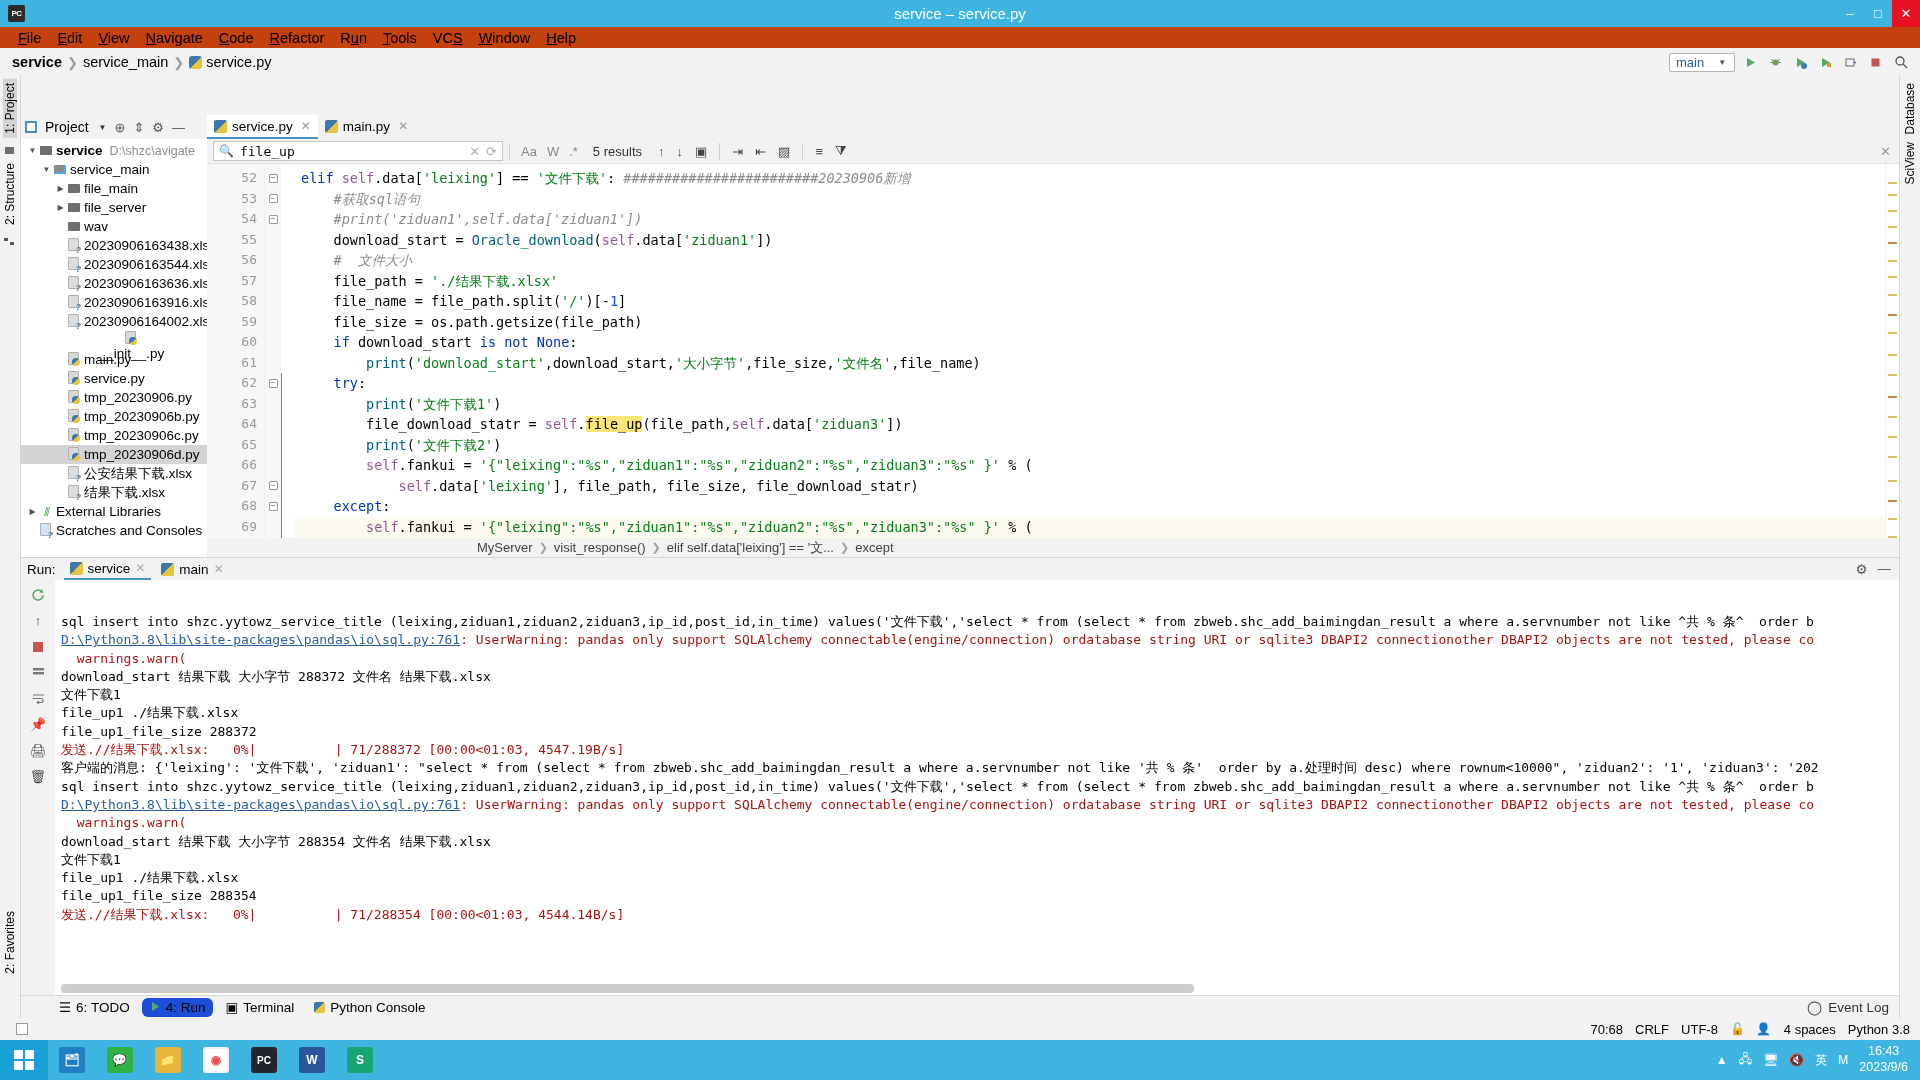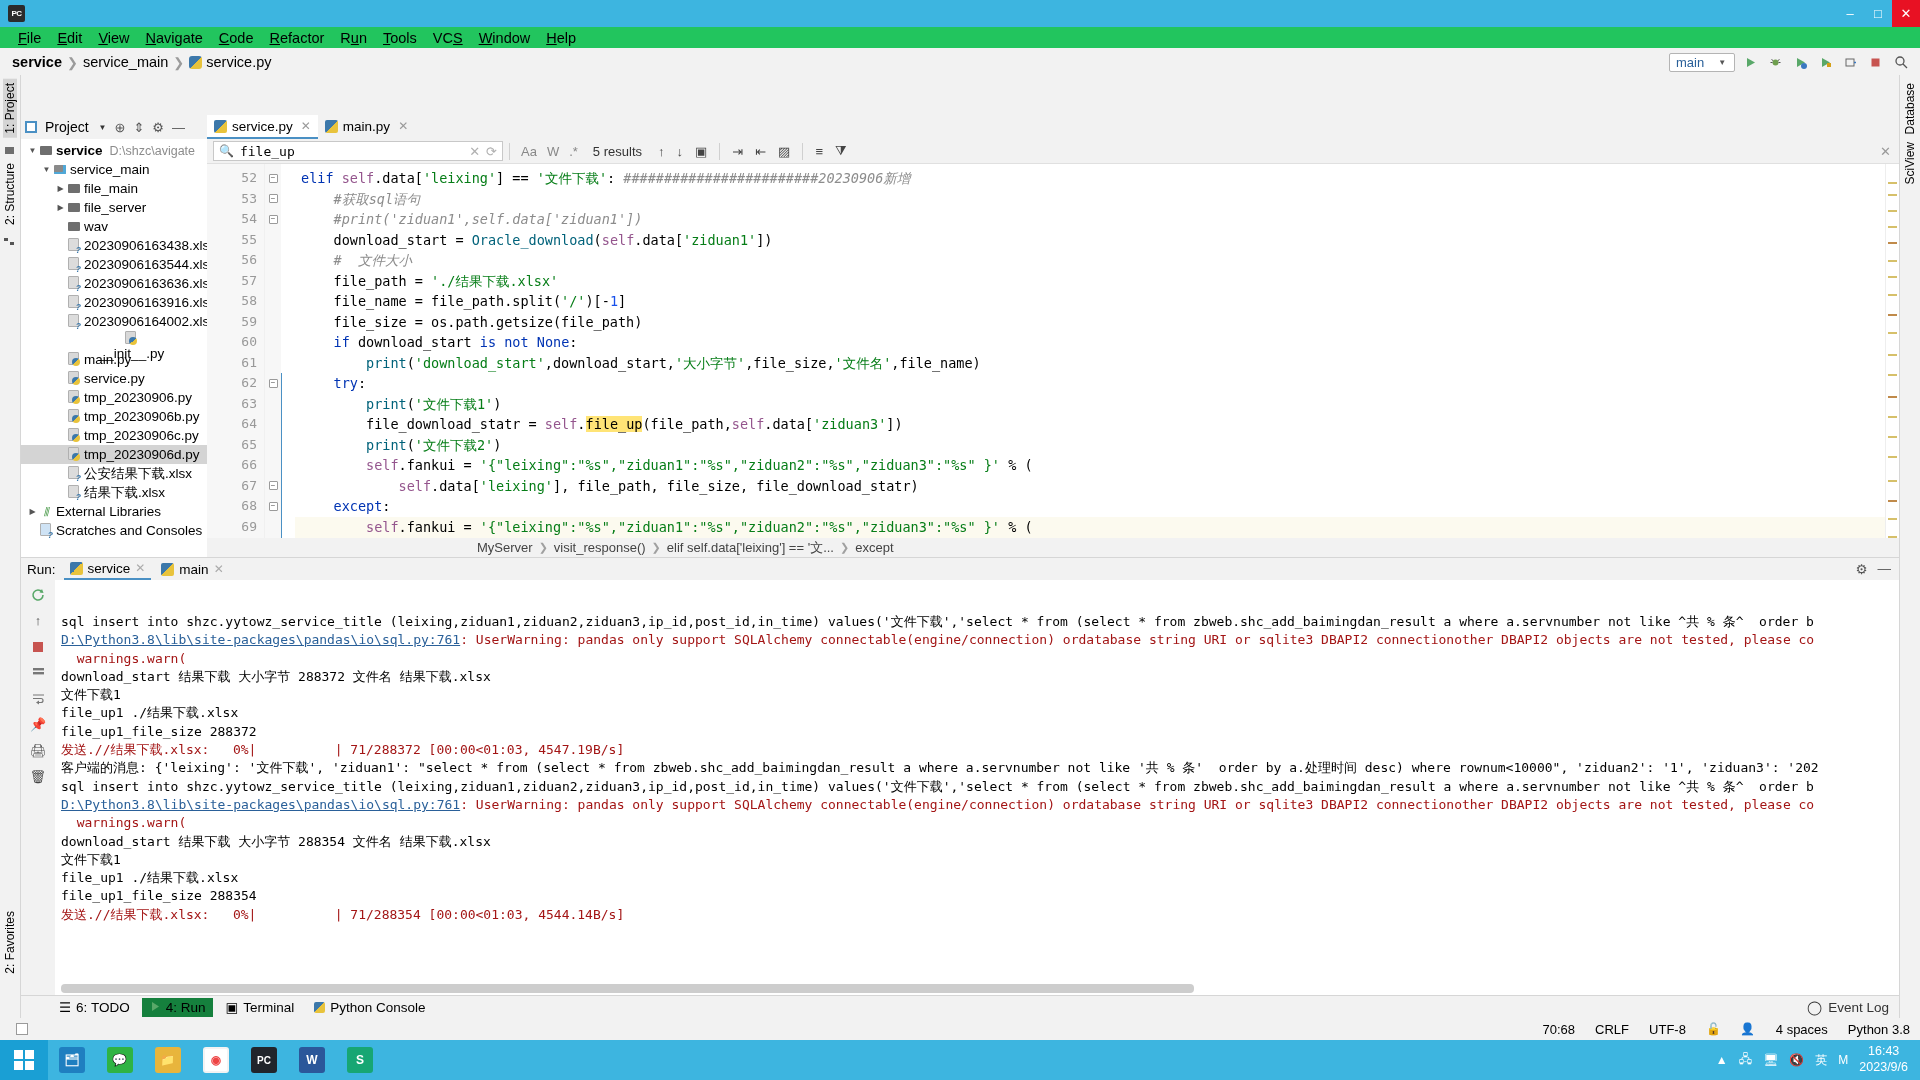--- a/index.html
+++ b/index.html
@@ -29,21 +29,21 @@
   }
   #winbtns { margin-left:auto; display:flex; height:27px; z-index:2; }
   #winbtns div {
     width:28px; height:27px; display:flex; align-items:center;
     justify-content:center; color:#fff; font-size:13px;
   }
   #winbtns .close { background:#e81123; }
 
   
   #menubar {
-    height:22px; background:#22c55e; display:flex; align-items:center;
+    height:22px; background:#c2410c; display:flex; align-items:center;
     padding-left:10px; font-size:14.5px; border-bottom:1px solid #f2f2f2;
   }
   #menubar span { padding:1px 8px; }
   #menubar u { text-decoration:underline; }
 
   
   #navbar {
     height:26px; background:#f2f2f2; display:flex; align-items:center;
     padding-left:12px; font-size:14.5px;
   }
@@ -245,30 +245,30 @@
   }
   #watermark .big { font-size:21px; }
   #watermark .small { font-size:13px; }
 
   
   #bottombar {
     height:23px; background:#f2f2f2; display:flex; align-items:center;
     font-size:13.5px; padding-left:30px; gap:4px; border-top:1px solid #d6d6d6;
   }
   .btab { display:flex; align-items:center; gap:5px; padding:2px 8px; }
-  .btab.active { background:#15803d; }
+  .btab.active { background:#1d4ed8;border-radius:6px; }
   #bottombar .right { margin-left:auto; display:flex; align-items:center; gap:6px; padding-right:10px; color:#333; }
 
   
   #statusbar {
     height:22px; background:#f2f2f2; display:flex; align-items:center;
     font-size:13px; padding:0 10px; gap:0;
   }
   #statusbar .sq { width:12px;height:12px;border:1px solid #9a9a9a;background:#fff;margin-left:6px;}
-  #statusbar .right { margin-left:auto; display:flex; align-items:center; gap:20px; }
+  #statusbar .right { margin-left:auto; display:flex; align-items:center; gap:12px; }
   .lockicon { font-size:12px; color:#666; }
 
   
   #taskbar { height:40px; background:#3db5e0; display:flex; align-items:center; }
   #startbtn {
     width:48px;height:40px;display:flex;align-items:center;justify-content:center;
     background:#1a9fd4;
   }
   .winlogo { display:grid; grid-template-columns:9px 9px; grid-template-rows:9px 9px; gap:2px; }
   .winlogo i { background:#fff; display:block; }
@@ -278,20 +278,21 @@
   .appsq { width:26px;height:26px;border-radius:3px;display:flex;align-items:center;
     justify-content:center;color:#fff;font-size:12px;font-weight:bold; }
   #tbright { margin-left:auto; display:flex; align-items:center; gap:11px; padding-right:12px; color:#fff; font-size:12px; }
   #clock { text-align:center; line-height:1.25; font-size:12.5px; color:#fff; }
 </style>
 </head>
 <body>
 
 <div id="titlebar">
   <div class="appicon">PC</div>
+  <div class="title">service – service.py</div>
   <div id="winbtns">
     <div>–</div>
     <div>□</div>
     <div class="close">✕</div>
   </div>
 </div>
 
 <div id="menubar">
   <span><u>F</u>ile</span>
   <span><u>E</u>dit</span>

